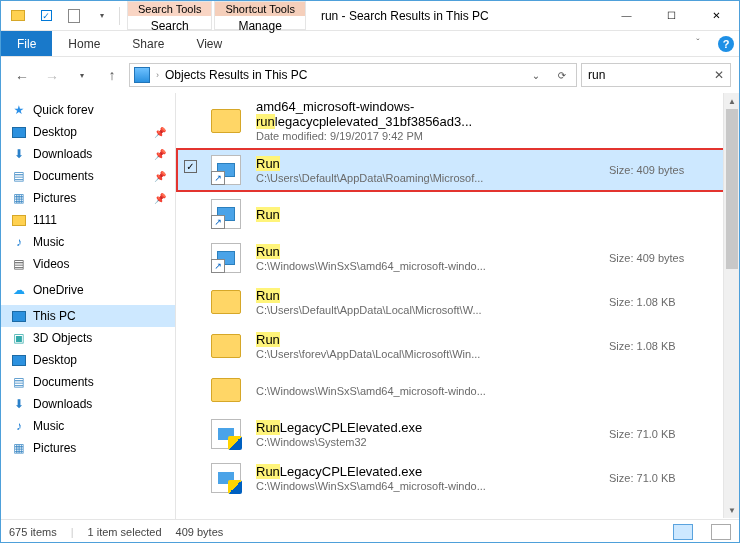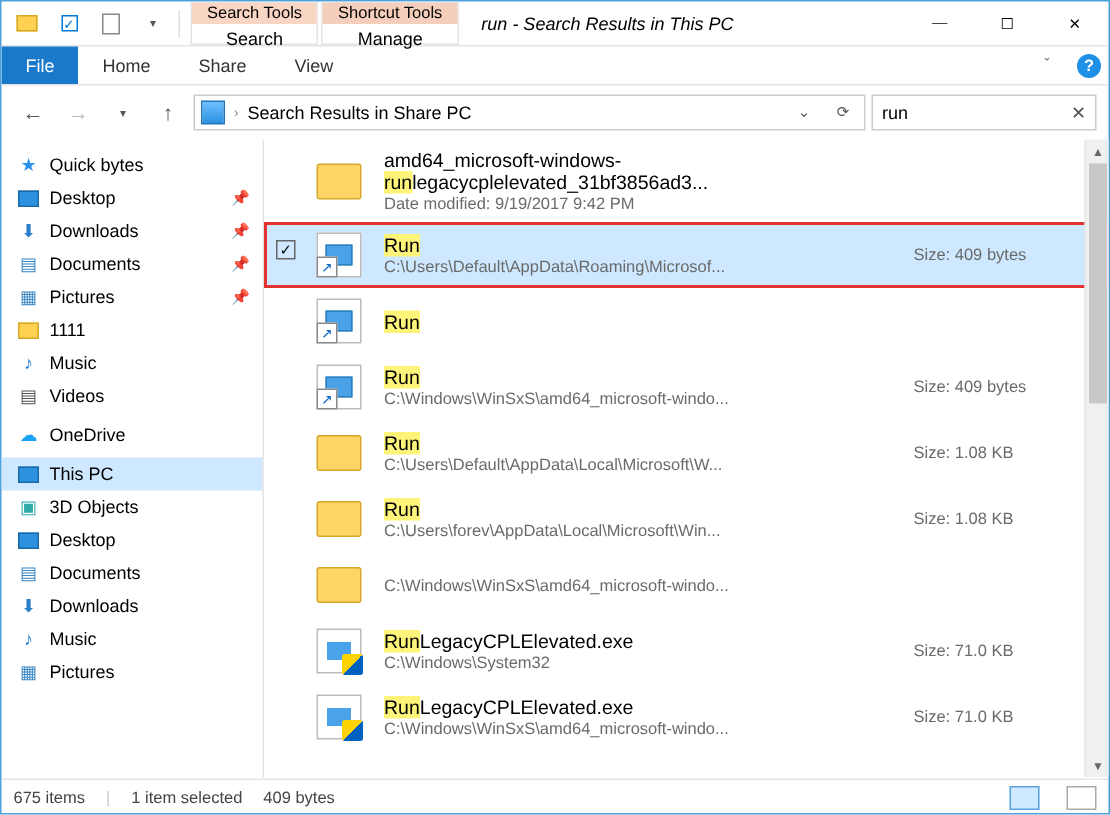--- a/index.html
+++ b/index.html
@@ -9,21 +9,21 @@
 .titlebar { height: 30px; display: flex; align-items: stretch; border-bottom: 1px solid #e5e5e5; }
 .titlebar .qat { display: flex; align-items: center; padding: 0 6px; gap: 6px; }
 .titlebar .qat .qbtn { width: 22px; height: 22px; display: flex; align-items: center; justify-content: center; color: #555; }
 .titlebar .qat .check { width: 11px; height: 11px; border: 1px solid #0078d7; display: flex; align-items: center; justify-content: center; font-size: 9px; color: #0078d7; }
 .titlebar .qat .chev { font-size: 8px; color: #555; }
 .tool-tab { display:flex;flex-direction:column;align-items:center;border:1px solid #e5e5e5;padding:0;margin:0 1px;}
 .tool-tab .hdr{ font-size:11px;padding:1px 10px;width:100%;text-align:left;}
 .tool-tab.search .hdr{background:#f9d5c4;}
 .tool-tab.shortcut .hdr{background:#f5cfbb;}
 .tool-tab .sub{font-size:12px;padding:3px 12px;}
-.titlebar .wintitle { flex:1; display:flex;align-items:center;padding-left:14px; font-size:12px; color:#000;font-style:italic;}
+.titlebar .wintitle { flex:1; display:flex;align-items:center;padding-left:14px; font-size:12px; color:#000;}
 .titlebar .wbuttons { display:flex; }
 .titlebar .wbuttons div { width:45px; display:flex;align-items:center;justify-content:center; font-family: "Segoe UI Symbol"; font-size:10px;color:#000;}
 
 
 .ribbon { height:26px; display:flex; align-items:stretch;border-bottom:1px solid #e5e5e5;justify-content:flex-end; }
 .ribbon .file { background:#1979ca;color:#fff;padding:4px 16px;font-size:12px;display:flex;align-items:center;}
 .ribbon .tab { padding:4px 16px; font-size:12px; color:#333; display:flex;align-items:center;}
 .ribbon .spacer{flex:1;}
 .ribbon .collapse{width:30px;display:flex;align-items:center;justify-content:center;color:#666;font-size:10px;}
 .ribbon .help{width:26px;display:flex;align-items:center;justify-content:center;}
@@ -136,37 +136,37 @@
 </div>
 
 <div class="navbar">
   <div class="navbtn">←</div>
   <div class="navbtn dis">→</div>
   <div class="navbtn" style="font-size:8px;">▾</div>
   <div class="navbtn">↑</div>
   <div class="addr">
     <div class="pcicon"></div>
     <span style="color:#888;font-size:9px;">›</span>
-    <span class="crumb">Search Results in Share PC</span>
+    <span class="crumb">Objects Results in This PC</span>
     <div class="spacer2"></div>
     <div class="drop">⌄</div>
     <div class="refresh">⟳</div>
   </div>
   <div class="searchbx">
     <div class="txt">run</div>
     <div class="x">✕</div>
   </div>
 </div>
 
 <div class="body">
   <div class="sidebar">
     <div class="grp">
       <div class="item hdr">
           <span class="ico star">★</span>
-          <span>Quick bytes</span>
+          <span>Quick forev</span>
         </div>
       <div class="item">
           <span class="ico">
             <span class="mon"></span>
           </span>
           <span>Desktop</span>
           <span class="pin">📌</span>
         </div>
       <div class="item">
           <span class="ico" style="color:#2a80c9">⬇</span>

